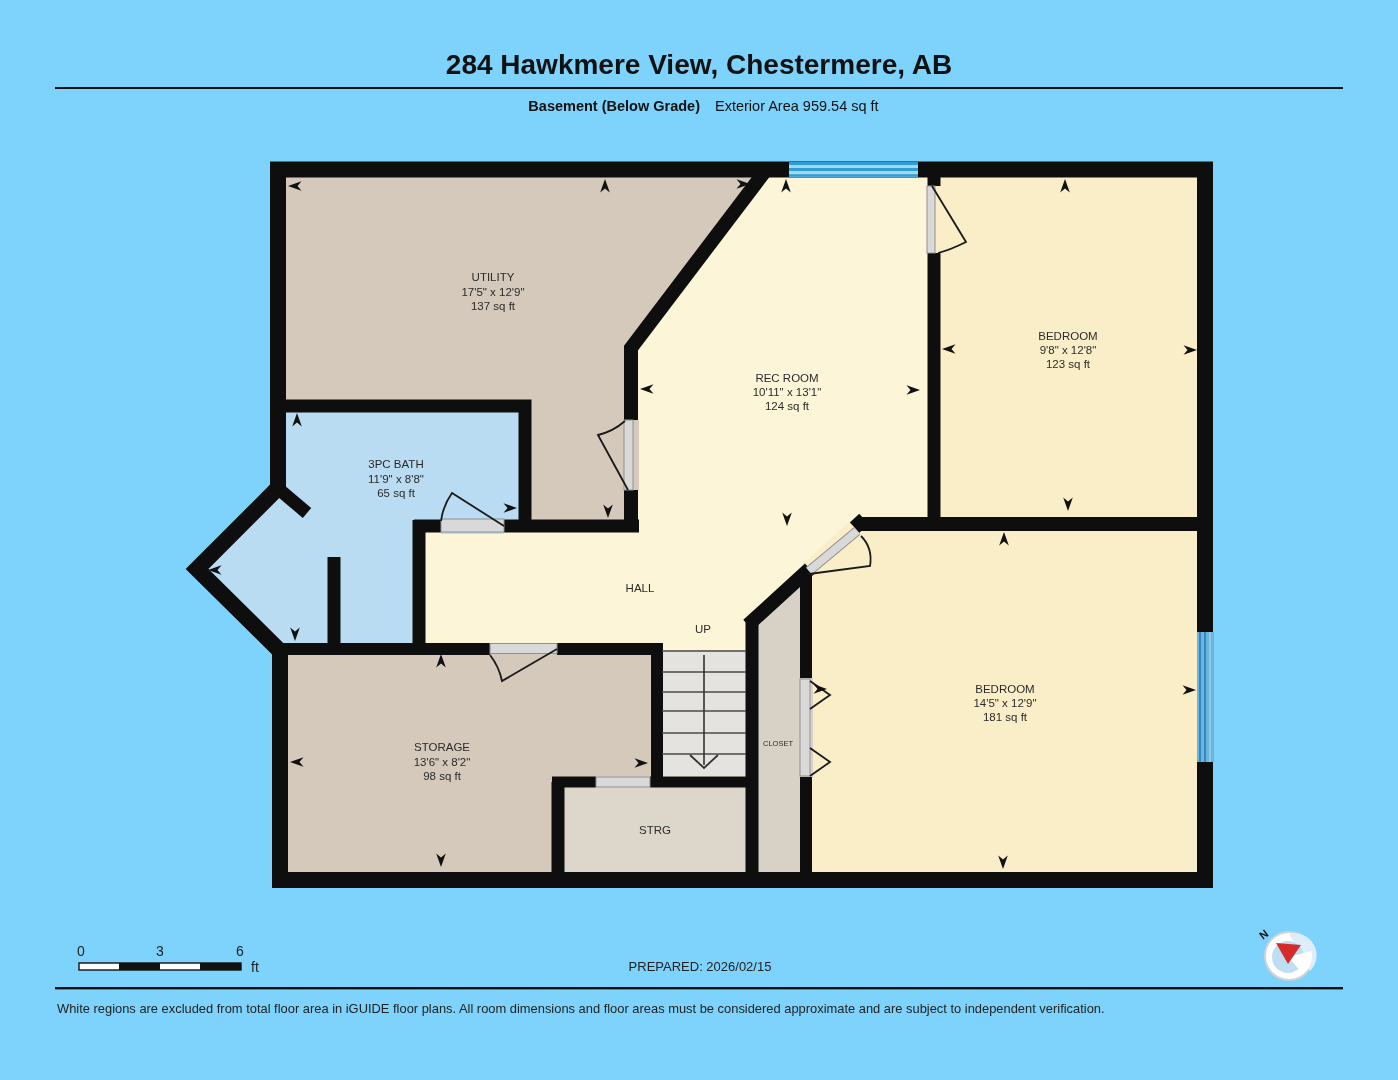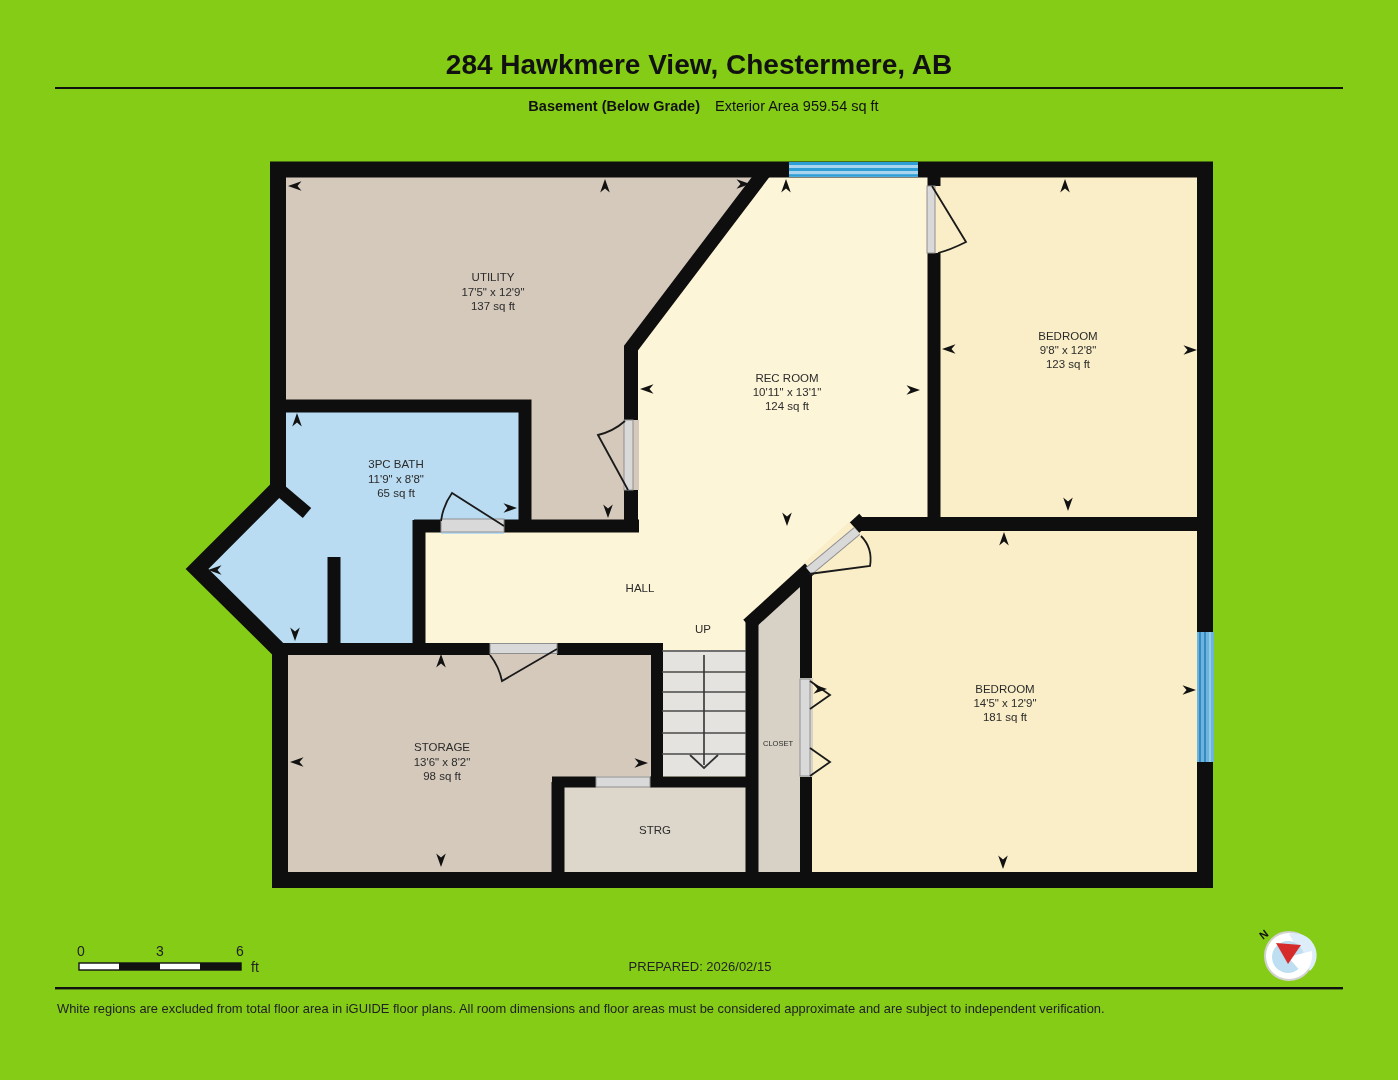--- a/index.html
+++ b/index.html
@@ -1,16 +1,16 @@
 <!DOCTYPE html>
 <html><head>
 <meta charset="utf-8">
 <style>
   html,body{margin:0;padding:0;background:#ffffff;}
-  .page{position:relative;width:1398px;height:1080px;background:#84cc16;font-family:"Liberation Sans",sans-serif;}
+  .page{position:relative;width:1398px;height:1080px;background:#7dd3fc;font-family:"Liberation Sans",sans-serif;}
   svg{position:absolute;left:0;top:0;}
   text{font-family:"Liberation Sans",sans-serif;}
 </style>
 </head>
 <body>
 <div class="page">
 <svg width="1398" height="1080" viewBox="0 0 1398 1080">
 
   <text x="699" y="74" font-size="28" font-weight="bold" fill="#111" text-anchor="middle">284 Hawkmere View, Chestermere, AB</text>
   <rect x="55" y="87" width="1288" height="2" fill="#111"></rect>

